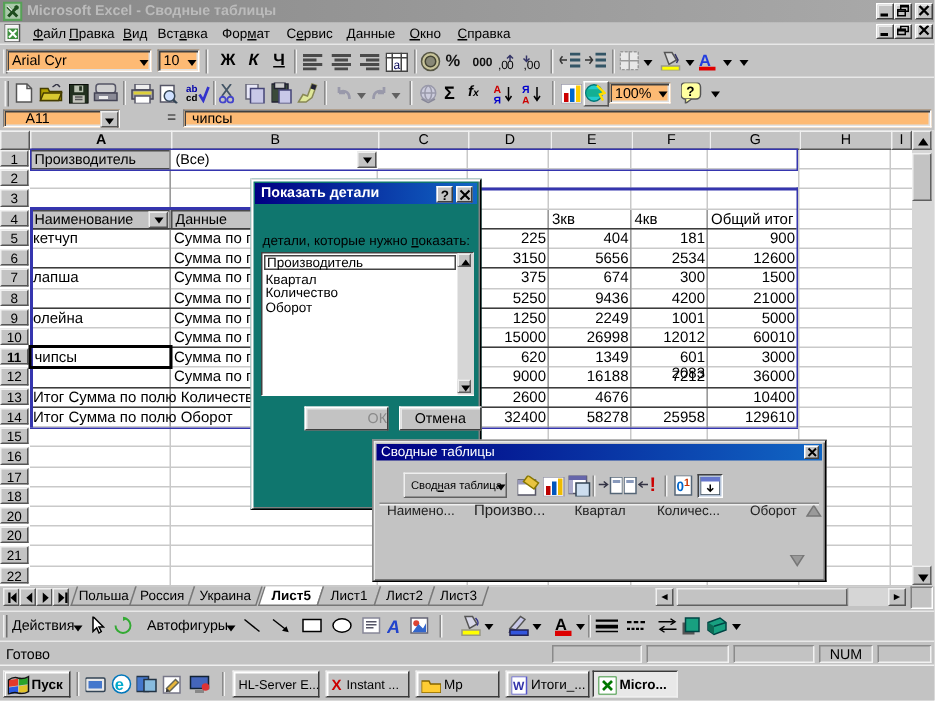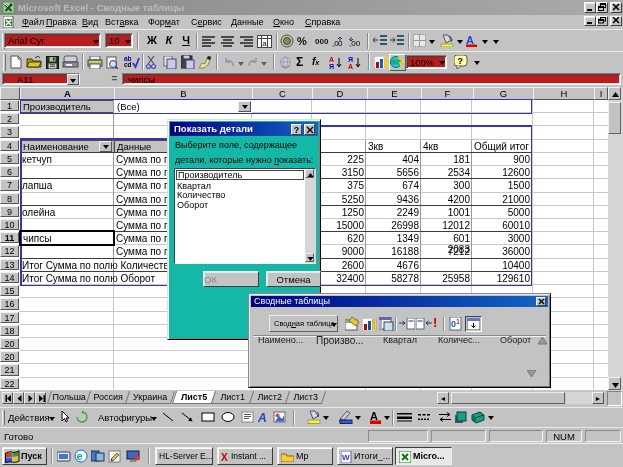--- a/index.html
+++ b/index.html
@@ -29,40 +29,40 @@
 
 #fbar{left:0;top:72px;width:623px;height:15px;background:#c3c3c3}
 
 #grid{left:0;top:87px;width:623px;height:304px;background:#fff}
 .colhdr{position:absolute;top:0;height:13px;background:#c3c3c3;border:1px solid;border-color:#f0f0f0 #555 #555 #f0f0f0;font-size:9.5px;text-align:center;line-height:12px;color:#000}
 .rowhdr{position:absolute;left:0;width:19px;background:#c3c3c3;border:1px solid;border-color:#f0f0f0 #555 #555 #f0f0f0;font-size:9px;text-align:center;color:#000}
 .vline{position:absolute;width:1px;background:#c9c9c9}
 .cell{position:absolute;font-size:10px;line-height:13px;white-space:nowrap;color:#000}
 .num{text-align:right}
 
-#dlg{left:167px;top:119px;width:154px;height:221px;background:#14b8a6;border:1px solid;border-color:#dfdfdf #000 #000 #dfdfdf;box-shadow:inset 1px 1px 0 #fff,inset -1px -1px 0 #808080}
+#dlg{left:167px;top:119px;width:154px;height:221px;background:#0f766e;border:1px solid;border-color:#dfdfdf #000 #000 #dfdfdf;box-shadow:inset 1px 1px 0 #fff,inset -1px -1px 0 #808080}
 #dlgtitle{position:absolute;left:2px;top:2px;right:2px;height:14px;background:linear-gradient(to right,#000083,#1166c4);color:#fff;font-weight:bold;font-size:9.5px;line-height:14px;padding-left:4px}
 .dbtn{position:absolute;width:11px;height:11px;top:1.5px;background:#c3c3c3;border:1px solid;border-color:#fff #404040 #404040 #fff;font-size:9px;font-weight:bold;text-align:center;line-height:11px}
 
 #ptb{left:248px;top:293px;width:303px;height:95px;background:#c3c3c3;border:1px solid;border-color:#8a8a8a #000 #000 #8a8a8a;box-shadow:inset 1px 1px 0 #e9e9e9,inset -1px -1px 0 #777}
 #ptbtitle{position:absolute;left:2px;top:2px;right:2px;height:11px;background:linear-gradient(to right,#000083,#1166c4);color:#fff;font-size:9px;line-height:11px;padding-left:3px}
 
 #tabs{left:0;top:391px;width:623px;height:16px;background:#c3c3c3;font-size:9px}
 .tab{position:absolute;top:0px;height:13px;background:#c3c3c3;border:1px solid #777;border-top:none;line-height:12px;text-align:center;transform:skewX(-18deg);color:#000}
 .tab>i{display:block;transform:skewX(18deg);font-style:normal}
 .tbtn{position:absolute;top:1px;width:11px;height:12px;background:#c3c3c3;border:1px solid;border-color:#f0f0f0 #555 #555 #f0f0f0;font-size:7px;text-align:center;line-height:11px;color:#000}
 
 #dbar{left:0;top:407px;width:623px;height:20px;background:#c3c3c3;border-top:1px solid #e8e8e8;font-size:9.5px}
 
 #sbar{left:0;top:427px;width:623px;height:16px;background:#c3c3c3;border-top:1px solid #e8e8e8;font-size:9.5px;color:#000}
 .spanel{position:absolute;top:2px;height:12px;border:1px solid;border-color:#8a8a8a #f2f2f2 #f2f2f2 #8a8a8a}
 
 #task{left:0;top:443px;width:623px;height:24px;background:#c3c3c3;border-top:1px solid #f0f0f0;font-size:9.5px}
 .taskbtn{position:absolute;top:3px;height:18px;background:#c3c3c3;border:1px solid;border-color:#efefef #3a3a3a #3a3a3a #efefef;box-shadow:inset 1px 1px 0 #fff;font-size:9px;line-height:17px;color:#000;overflow:hidden;white-space:nowrap}
-.combo{position:absolute;background:#b91c1c;border:1px solid;border-color:#808080 #fff #fff #808080;box-shadow:inset 1px 1px 0 #404040, inset -1px -1px 0 #e0e0e0;font-size:9.5px}
+.combo{position:absolute;background:#fdba74;border:1px solid;border-color:#808080 #fff #fff #808080;box-shadow:inset 1px 1px 0 #404040, inset -1px -1px 0 #e0e0e0;font-size:9.5px}
 .drop{position:absolute;background:#c3c3c3;border:1px solid;border-color:#efefef #555 #555 #efefef}
 .drop:after,.da:after{content:"";position:absolute;left:50%;top:50%;margin:-1px 0 0 -3px;border:3px solid transparent;border-top:4px solid #000}
 </style></head>
 <body>
 <div id="app">
 
 <div id="title" class="abs">
   <svg width="13" height="13" style="left:2px;top:1px">
     <rect x="0" y="0" width="13" height="13" fill="#56a156"></rect>
     <rect x="1.5" y="1.5" width="10" height="10" fill="#a9c9a9"></rect>
@@ -730,41 +730,40 @@
 
 <div id="dlg" class="abs">
   <div id="dlgtitle">Показать детали
     <span class="dbtn" style="right:16px;color:#000">?</span>
     <span class="dbtn" style="right:3px">
           <svg width="9" height="9" style="left:1px;top:1px">
             <path d="M1 1 L7 7 M7 1 L1 7" stroke="#000" stroke-width="1.4"></path>
           </svg>
         </span>
   </div>
-  <div class="abs" style="left:7px;top:20px;font-size:9px;white-space:nowrap">Выберите поле, содержащее</div>
   <div class="abs" style="left:7px;top:35px;font-size:9px;white-space:nowrap">детали, которые нужно <u>п</u>оказать:</div>
   <div class="abs ss" style="left:6px;top:48px;width:142px;height:96px;background:#fff">
     <div class="abs" style="left:1px;top:1px;width:128px;height:10px;border:1px solid #444;font-size:9px;line-height:9px;padding-left:1px">Производитель</div>
     <div class="abs" style="left:2px;top:12px;font-size:9px">Квартал</div>
     <div class="abs" style="left:2px;top:21px;font-size:9px">Количество</div>
     <div class="abs" style="left:2px;top:31px;font-size:9px">Оборот</div>
     <div class="abs" style="left:130px;top:0px;width:11px;height:94px;background:#d6d6d6">
       <span class="abs r" style="left:0;top:0;width:9px;height:9px;background:#c3c3c3">
             <svg width="9" height="9" style="left:1px;top:2px">
               <path d="M3.5 1 L6.5 5 L0.5 5 Z" fill="#000"></path>
             </svg>
           </span>
       <span class="abs r" style="left:0;top:84px;width:9px;height:9px;background:#c3c3c3">
             <svg width="9" height="9" style="left:1px;top:2px">
               <path d="M3.5 5 L6.5 1 L0.5 1 Z" fill="#000"></path>
             </svg>
           </span>
     </div>
   </div>
-  <span class="abs rr" style="left:35px;top:151px;width:56px;height:16px;background:#c3c3c3;box-shadow:inset 1px 1px 0 #e8e8e8;color:#8a8a8a;font-size:9.5px;text-align:left;line-height:15px">ОК</span>
+  <span class="abs rr" style="left:35px;top:151px;width:56px;height:16px;background:#c3c3c3;box-shadow:inset 1px 1px 0 #e8e8e8;color:#8a8a8a;font-size:9.5px;text-align:right;line-height:15px">ОК</span>
   <span class="abs rr" style="left:98px;top:151px;width:55px;height:16px;background:#c3c3c3;box-shadow:inset 1px 1px 0 #e8e8e8;font-size:9.5px;text-align:center;line-height:15px">Отмена</span>
 </div>
 
 <div id="ptb" class="abs">
   <div id="ptbtitle">Сводные таблицы
     <span class="dbtn" style="right:2px;top:0.5px;width:10px;height:9px">
           <svg width="8" height="8" style="left:1px;top:0px">
             <path d="M1 1 L6 6 M6 1 L1 6" stroke="#000" stroke-width="1.3"></path>
           </svg>
         </span>

